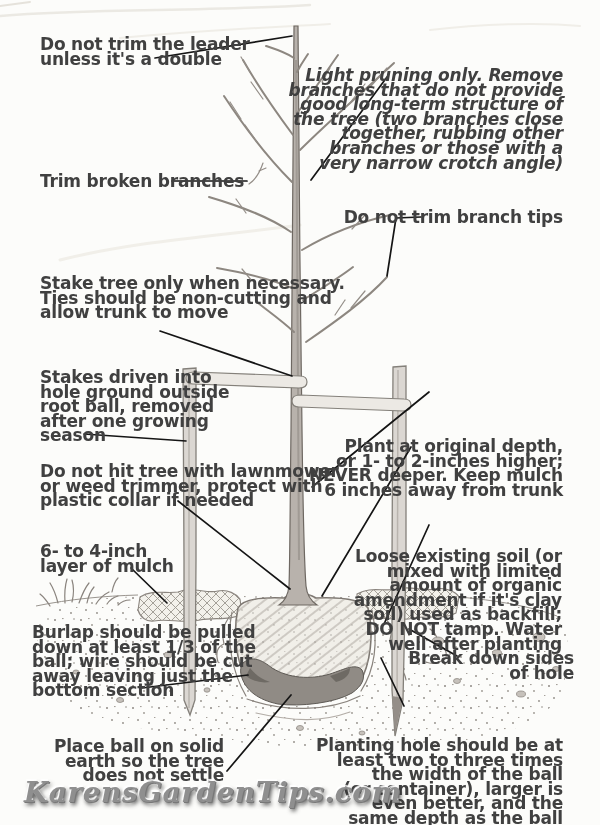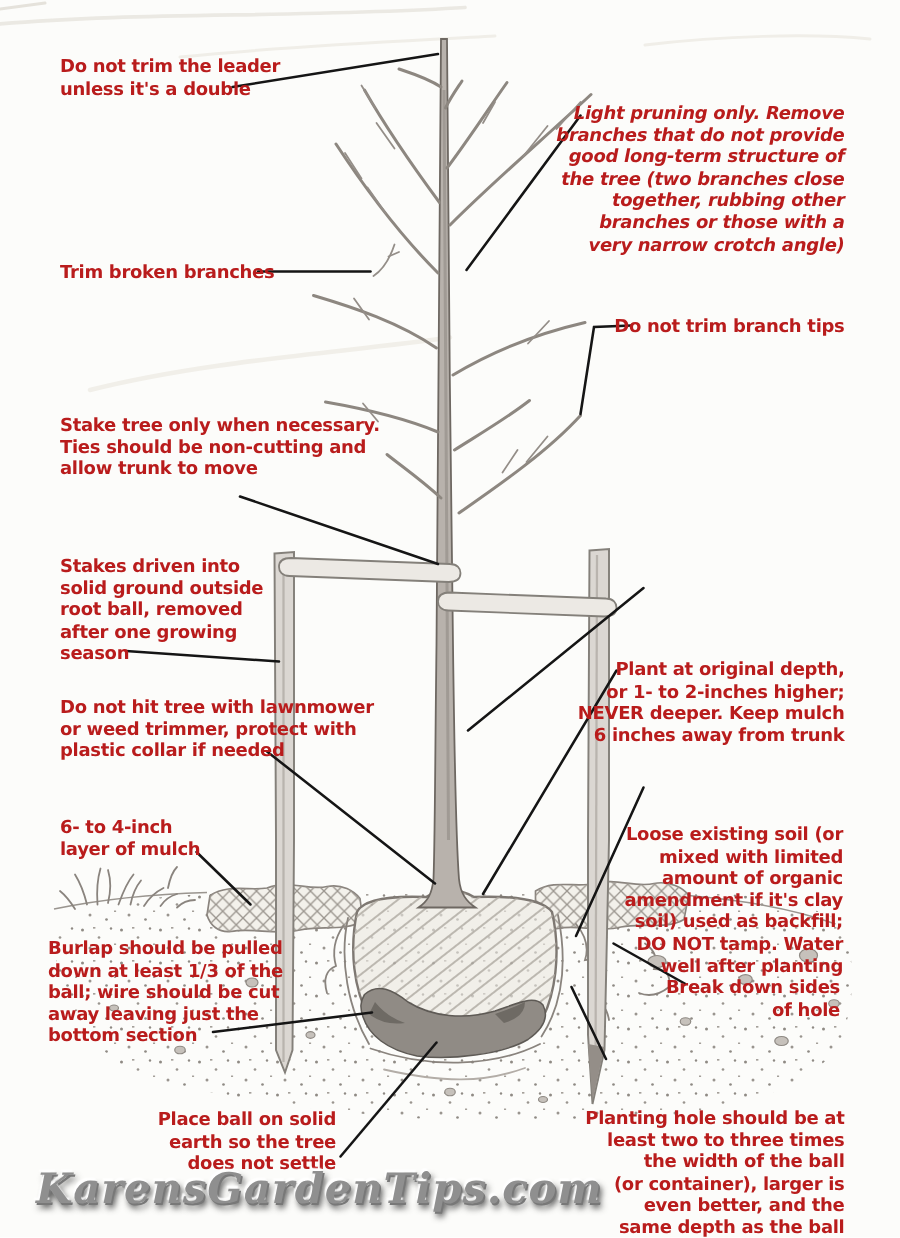--- a/index.html
+++ b/index.html
@@ -1,34 +1,34 @@
 <!DOCTYPE html>
 <html><head>
 <meta charset="utf-8">
 <style>
   html,body{margin:0;padding:0;background:#ffffff;}
   .stage{position:relative;width:600px;height:825px;background:#fcfcfa;overflow:hidden;
          font-family:"DejaVu Sans",sans-serif;}
-  .ann{position:absolute;font-weight:700;font-size:12px;line-height:14.6px;
-       color:#b91c1c;white-space:pre;letter-spacing:-0.2px;}
+  .ann{position:absolute;font-weight:700;font-size:17px;line-height:14.6px;
+       color:#404040;white-space:pre;letter-spacing:-0.2px;}
   .al{text-align:left;}
   .ar{text-align:right;}
   .a-leader{left:40px;top:37px;}
   .a-pruning{right:37px;top:68px;font-style:italic;}
   .a-broken{left:40px;top:174px;}
   .a-tips{right:37px;top:210px;}
   .a-stake{left:40px;top:276px;}
   .a-driven{left:40px;top:370px;}
   .a-mower{left:40px;top:464px;}
   .a-mulch{left:40px;top:544px;}
   .a-wrap{right:37px;top:386px;}
   .a-depth{right:37px;top:439px;}
   .a-loose{right:38px;top:549px;}
   .a-burlap{left:32px;top:625px;}
-  .a-break{right:40px;top:651px;text-align:right;}
+  .a-break{right:26px;top:651px;text-align:right;}
   .a-hole{right:37px;top:738px;text-align:right;}
   .a-ball{right:376px;top:739px;}
   .watermark{position:absolute;left:24px;top:776px;
        font-family:"DejaVu Serif",serif;font-style:italic;font-weight:700;
        font-size:28px;letter-spacing:0.5px;color:#8f8f8f;
        text-shadow:-1px -2px 1px rgba(255,255,255,0.95),
                     1px 1px 0 #787878,
                     2px 3px 4px rgba(45,45,45,0.8);}
   svg{position:absolute;left:0;top:0;}
 </style>
@@ -222,21 +222,21 @@
 the tree (two branches close
 together, rubbing other
 branches or those with a
 very narrow crotch angle)</div>
 <div class="ann al a-broken">Trim broken branches</div>
 <div class="ann ar a-tips">Do not trim branch tips</div>
 <div class="ann al a-stake">Stake tree only when necessary.
 Ties should be non-cutting and
 allow trunk to move</div>
 <div class="ann al a-driven">Stakes driven into
-solid ground outside
+hole ground outside
 root ball, removed
 after one growing
 season</div>
 <div class="ann al a-mower">Do not hit tree with lawnmower
 or weed trimmer, protect with
 plastic collar if needed</div>
 <div class="ann al a-mulch">6- to 4-inch
 layer of mulch</div>
 <div class="ann ar a-depth">Plant at original depth,
 or 1- to 2-inches higher;

